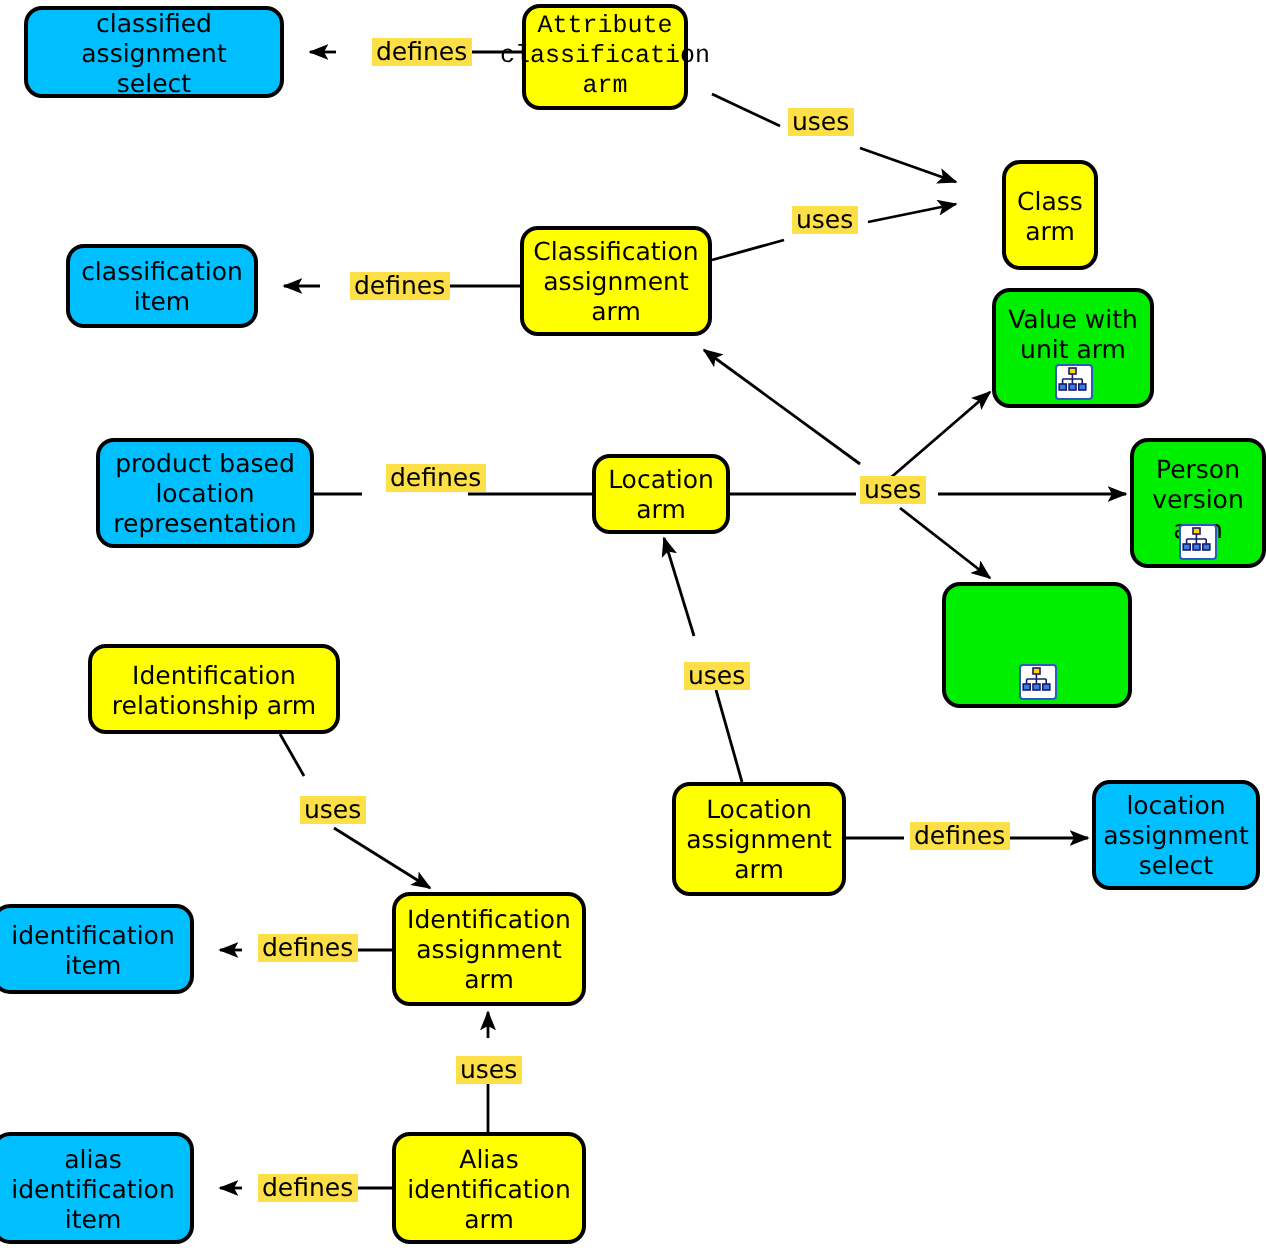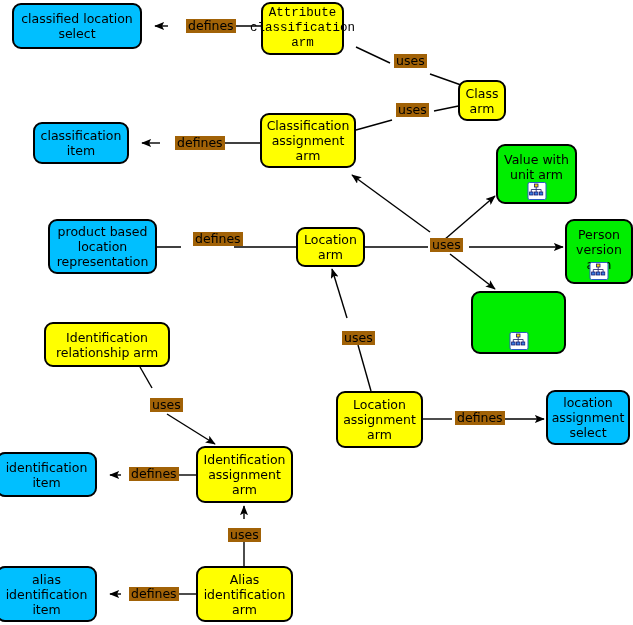--- a/index.html
+++ b/index.html
@@ -63,21 +63,21 @@
     display: block;
     z-index: 4;
   }
   .node-icon svg { display: block; }
 
   .edge-label {
     position: absolute;
     font-size: 12.5px;
     line-height: 14px;
     color: #000000;
-    background: #a16207;
+    background: #fde047;
     padding: 0 2px;
     white-space: nowrap;
     z-index: 2;
   }
 </style>
 </head>
 <body>
 
 <div id="diagram-root">
 
@@ -152,31 +152,31 @@
       <line x1="244" y1="519" x2="244" y2="506" stroke="#000" stroke-width="1.4" marker-end="url(#arrowhead)"></line>
     </g>
 
     <g>
       <line x1="196" y1="594" x2="172" y2="594" stroke="#000" stroke-width="1.4"></line>
       <line x1="121" y1="594" x2="110" y2="594" stroke="#000" stroke-width="1.4" marker-end="url(#arrowhead)"></line>
     </g>
   </svg>
 
   <div class="node blue" style="left:12px; top:3px; width:130px; height:46px;">
-    <span class="node-label">classified location
+    <span class="node-label">classified assignment
 select</span>
   </div>
 
   <div class="node yellow" style="left:261px; top:2px; width:83px; height:53px;font-family:Liberation Mono, monospace;">
     <span class="node-label">Attribute
 classification
 arm</span>
   </div>
 
-  <div class="node yellow" style="left:458px; top:80px; width:48px; height:41px;">
+  <div class="node yellow" style="left:501px; top:80px; width:48px; height:55px;">
     <span class="node-label">Class
 arm</span>
   </div>
 
   <div class="node blue" style="left:33px; top:122px; width:96px; height:42px;">
     <span class="node-label">classification
 item</span>
   </div>
 
   <div class="node yellow" style="left:260px; top:113px; width:96px; height:55px;">

